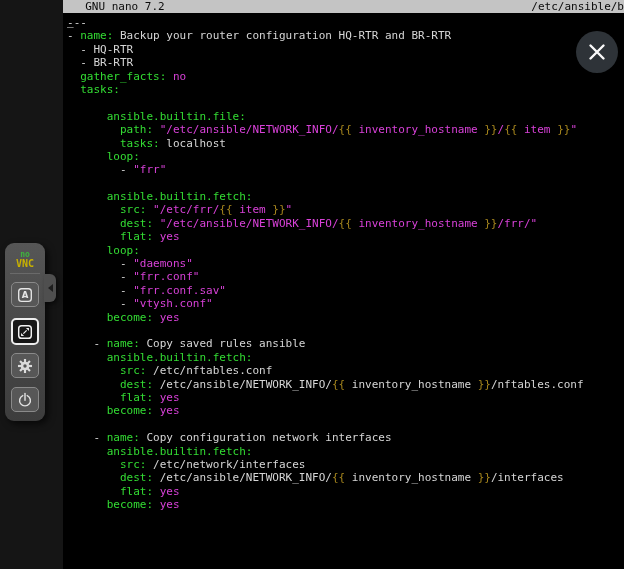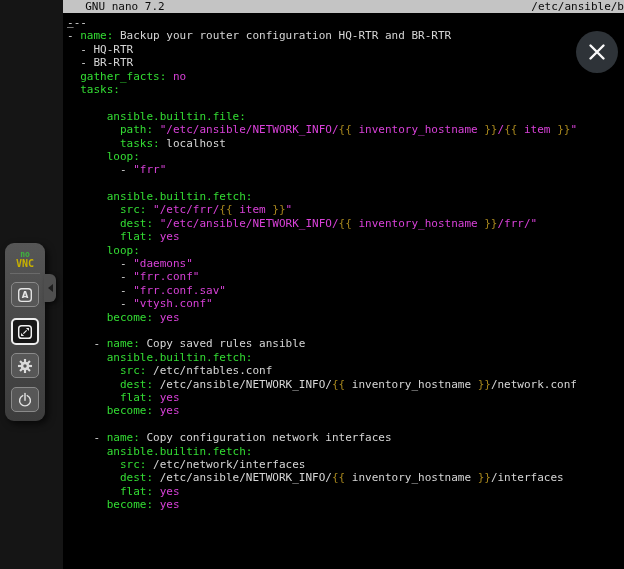--- a/index.html
+++ b/index.html
@@ -142,21 +142,21 @@
       <div class="line"><span class="t">      </span><span class="k">loop:</span></div>
       <div class="line"><span class="t">        - </span><span class="s">"daemons"</span></div>
       <div class="line"><span class="t">        - </span><span class="s">"frr.conf"</span></div>
       <div class="line"><span class="t">        - </span><span class="s">"frr.conf.sav"</span></div>
       <div class="line"><span class="t">        - </span><span class="s">"vtysh.conf"</span></div>
       <div class="line"><span class="t">      </span><span class="k">become:</span><span class="t"> </span><span class="s">yes</span></div>
       <div class="line"></div>
       <div class="line"><span class="t">    - </span><span class="k">name:</span><span class="t"> Copy saved rules ansible</span></div>
       <div class="line"><span class="t">      </span><span class="k">ansible.builtin.fetch:</span></div>
       <div class="line"><span class="t">        </span><span class="k">src:</span><span class="t"> /etc/nftables.conf</span></div>
-      <div class="line"><span class="t">        </span><span class="k">dest:</span><span class="t"> /etc/ansible/NETWORK_INFO/</span><span class="b">{{</span><span class="t"> inventory_hostname </span><span class="b">}}</span><span class="t">/network.conf</span></div>
+      <div class="line"><span class="t">        </span><span class="k">dest:</span><span class="t"> /etc/ansible/NETWORK_INFO/</span><span class="b">{{</span><span class="t"> inventory_hostname </span><span class="b">}}</span><span class="t">/nftables.conf</span></div>
       <div class="line"><span class="t">        </span><span class="k">flat:</span><span class="t"> </span><span class="s">yes</span></div>
       <div class="line"><span class="t">      </span><span class="k">become:</span><span class="t"> </span><span class="s">yes</span></div>
       <div class="line"></div>
       <div class="line"><span class="t">    - </span><span class="k">name:</span><span class="t"> Copy configuration network interfaces</span></div>
       <div class="line"><span class="t">      </span><span class="k">ansible.builtin.fetch:</span></div>
       <div class="line"><span class="t">        </span><span class="k">src:</span><span class="t"> /etc/network/interfaces</span></div>
       <div class="line"><span class="t">        </span><span class="k">dest:</span><span class="t"> /etc/ansible/NETWORK_INFO/</span><span class="b">{{</span><span class="t"> inventory_hostname </span><span class="b">}}</span><span class="t">/interfaces</span></div>
       <div class="line"><span class="t">        </span><span class="k">flat:</span><span class="t"> </span><span class="s">yes</span></div>
       <div class="line"><span class="t">      </span><span class="k">become:</span><span class="t"> </span><span class="s">yes</span></div>
     </div>

